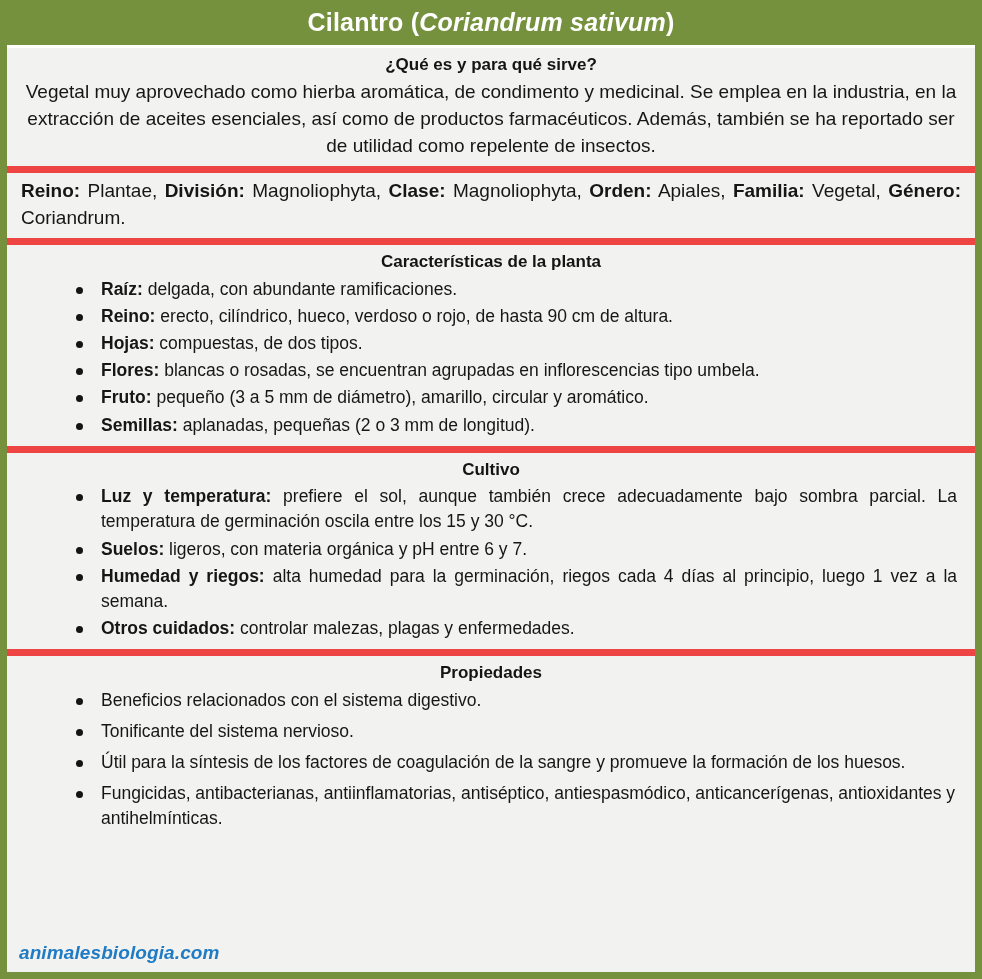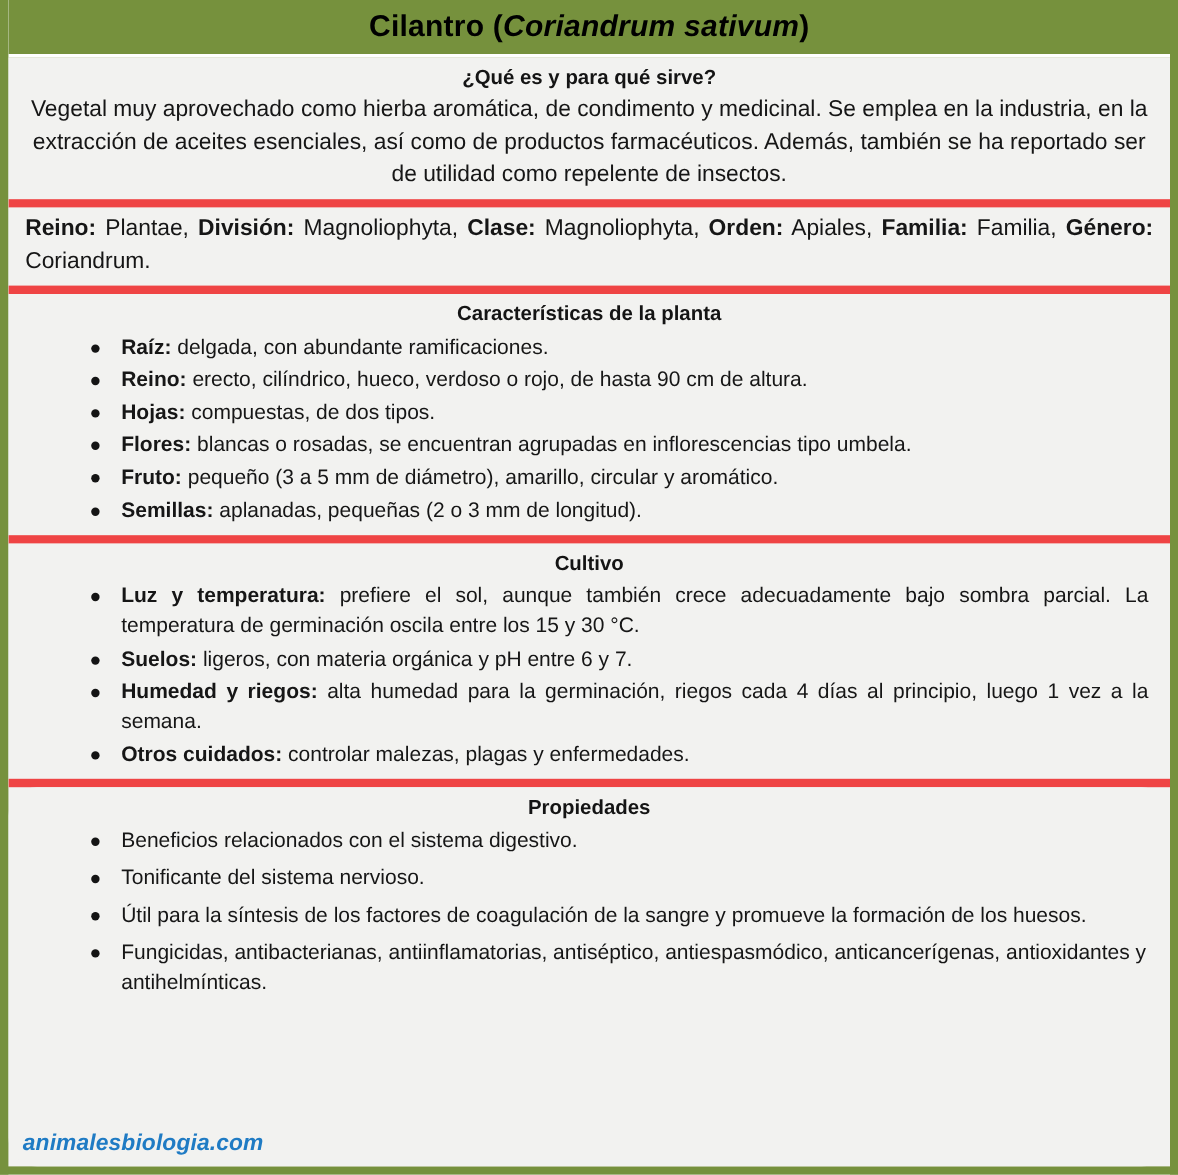--- a/index.html
+++ b/index.html
@@ -21,21 +21,21 @@
     border: 7px solid #76913d;
     border-top: 0;
     overflow: hidden;
     display: flex;
     flex-direction: column;
   }
 
   
   .title-bar {
     background: #76913d;
-    color: #000000;
+    color: #ffffff;
     height: 48px;
     flex: 0 0 48px;
     display: flex;
     align-items: center;
     justify-content: center;
     border-bottom: 3px solid #ffffff;
     box-sizing: border-box;
   }
   .title-text {
     font-size: 25px;
@@ -51,21 +51,20 @@
   .section {
     background: #f2f2f0;
     box-sizing: border-box;
     padding: 5px 12px 6px 12px;
     border-bottom: 7px solid #ef4444;
   }
   .section:last-of-type {
     border-bottom: 0;
     flex: 1 1 auto;
     position: relative;
-    border-radius: 24px;
   }
 
   .section-heading {
     text-align: center;
     font-size: 17px;
     font-weight: bold;
     color: #141414;
     margin: 2px 0 4px 0;
     line-height: 1.2;
   }
@@ -148,21 +147,21 @@
       <span>Cilantro (</span><span class="sci">Coriandrum sativum</span><span>)</span>
     </div>
   </div>
 
   <section class="section">
     <div class="section-heading">¿Qué es y para qué sirve?</div>
     <p class="section-paragraph">Vegetal muy aprovechado como hierba aromática, de condimento y medicinal. Se emplea en la industria, en la extracción de aceites esenciales, así como de productos farmacéuticos. Además, también se ha reportado ser de utilidad como repelente de insectos.</p>
   </section>
 
   <section class="section">
-    <p class="section-paragraph justify" id="taxonomy-line"><b>Reino:</b><span> Plantae, </span><b>División:</b><span> Magnoliophyta, </span><b>Clase:</b><span> Magnoliophyta, </span><b>Orden:</b><span> Apiales, </span><b>Familia:</b><span> Familia, </span><b>Género:</b><span> Coriandrum.</span></p>
+    <p class="section-paragraph justify" id="taxonomy-line"><b>Reino:</b><span> Plantae, </span><b>División:</b><span> Magnoliophyta, </span><b>Clase:</b><span> Magnoliophyta, </span><b>Orden:</b><span> Apiales, </span><b>Familia:</b><span> Vegetal, </span><b>Género:</b><span> Coriandrum.</span></p>
   </section>
 
   <section class="section">
     <div class="section-heading">Características de la planta</div>
     <ul class="bullets" id="characteristics-list">
         <li><b>Raíz:</b> <span>delgada, con abundante ramificaciones.</span></li>
         <li><b>Reino:</b> <span>erecto, cilíndrico, hueco, verdoso o rojo, de hasta 90 cm de altura.</span></li>
         <li><b>Hojas:</b> <span>compuestas, de dos tipos.</span></li>
         <li><b>Flores:</b> <span>blancas o rosadas, se encuentran agrupadas en inflorescencias tipo umbela.</span></li>
         <li><b>Fruto:</b> <span>pequeño (3 a 5 mm de diámetro), amarillo, circular y aromático.</span></li>

